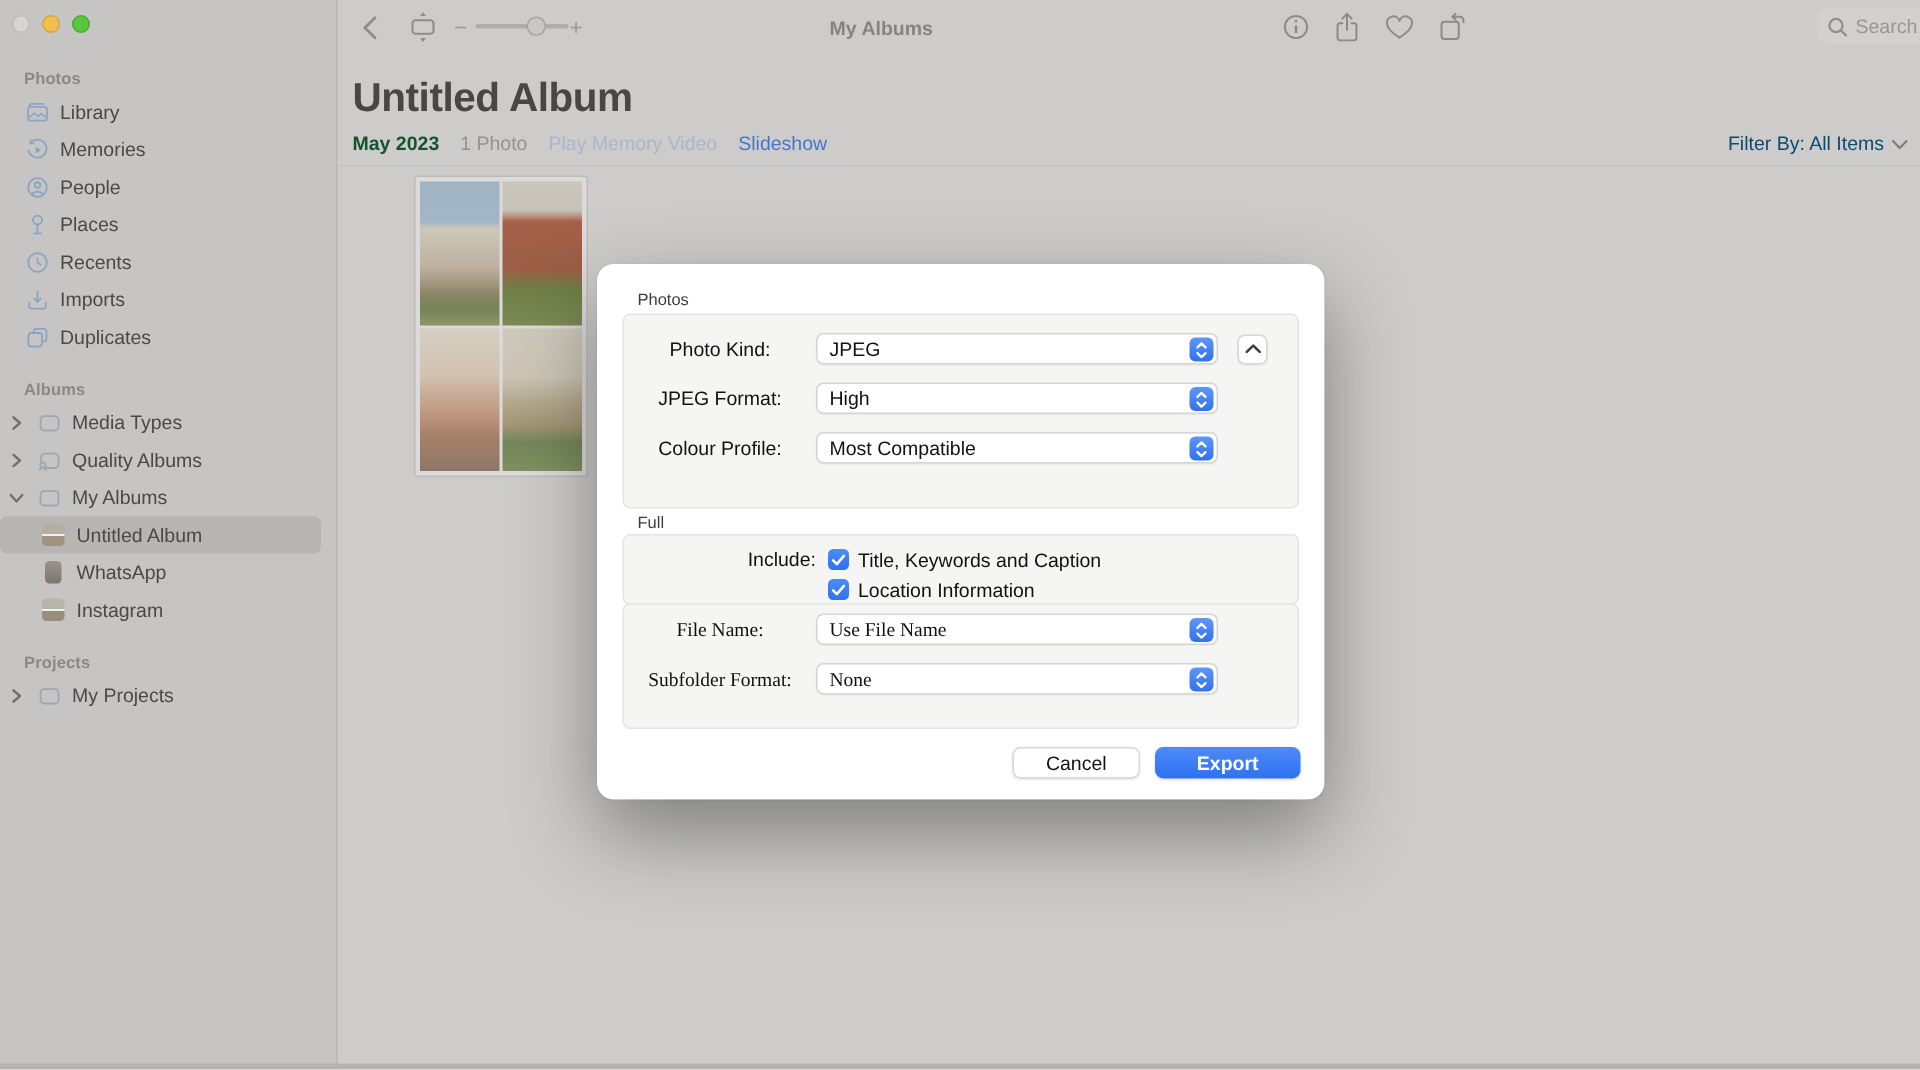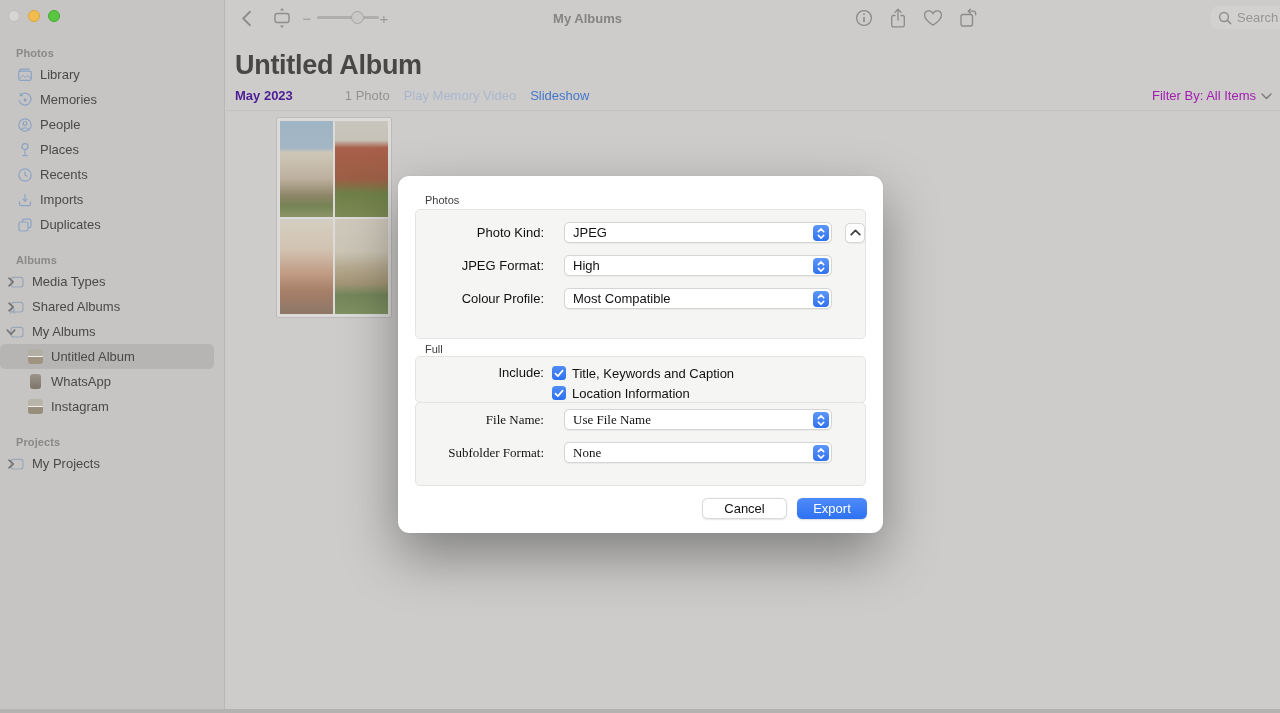--- a/index.html
+++ b/index.html
@@ -18,21 +18,21 @@
 
   .side-scroll { position:absolute; left:0; top:44px; right:0; }
   .side-title { height:18px; line-height:18px; padding-left:16px; font-size:11px; font-weight:700;
                 color:#8a8987; letter-spacing:.1px; }
   .side-gap { height:14px; }
   .side-row { position:relative; height:25px; display:flex; align-items:center; padding-left:16px;
               font-size:13px; color:#4a4948; margin-right:10px; border-radius:5px; }
   .side-row.sel { background:#b7b5b4; }
   .side-row .chev { position:absolute; left:4px; top:0; width:14px; height:25px;
                     display:flex; align-items:center; justify-content:center; }
-  .side-row.has-chev { padding-left:8px; }
+  .side-row.has-chev { padding-left:24px; }
   .side-row .ic { width:17px; height:17px; margin-right:7px; display:flex; align-items:center; justify-content:center; flex:0 0 17px; }
   .side-row.sub { padding-left:27px; }
   .thumb { width:15px; height:15px; border-radius:3px; }
   .thumb.untitled { background:linear-gradient(180deg,#b2afa4 0 48%,#f0efee 48% 55%,#a0937f 55% 100%); }
   .thumb.whatsapp { width:11px; margin:0 2px; background:linear-gradient(180deg,#9b948c,#7e766b); }
   .thumb.instagram{ background:linear-gradient(180deg,#b7b4a9 0 48%,#f0efee 48% 55%,#978f7c 55% 100%); }
 
   
   .toolbar { position:absolute; left:225px; top:0; right:0; height:36px; }
   .tb-abs { position:absolute; display:flex; align-items:center; justify-content:center; }
@@ -44,46 +44,46 @@
   .searchfield { position:absolute; left:986px; top:6px; width:300px; height:23px; background:#d2d1d0;
                  border-radius:7px; display:flex; align-items:center; padding:0 7px; }
   .searchfield input { border:none; outline:none; background:transparent; font-size:13px; color:#6e6d6c;
                        width:200px; font-family:inherit; }
   .searchfield input::placeholder { color:#97969; color:#979695; }
 
   
   .content-head { position:absolute; left:235px; top:50px; right:0; }
   .album-title { font-size:27px; font-weight:700; color:#484746; letter-spacing:-.3px; }
   .meta-row { position:absolute; left:235px; top:88px; display:flex; align-items:center; gap:14px; font-size:13px; }
-  .m-date { color:#4c1d95; font-weight:700; }
-  .m-count { color:#949392;margin-left:38px; }
+  .m-date { color:#14532d; font-weight:700; }
+  .m-count { color:#949392; }
   .m-play { color:#a9b7ce; }
   .m-slideshow { color:#4577c9; font-weight:400; }
   .filter-row { position:absolute; right:8px; top:88px; display:flex; align-items:center; gap:5px;
-                font-size:13px; color:#a21caf; }
+                font-size:13px; color:#0c4a6e; }
   .head-divider { position:absolute; left:226px; right:0; top:110px; border-top:1px solid #c3c2c1; }
 
   .photo-thumb { position:absolute; left:276px; top:117px; width:116px; height:201px;
                  background:#dcdbda; border:1px solid #bcbbba; border-radius:2px; padding:3px;
                  display:grid; grid-template-columns:1fr 1fr; grid-template-rows:1fr 1fr; gap:2px; }
   .q { width:100%; height:100%; }
   .q.tl2 { background:linear-gradient(180deg,#9fb4c4 0%,#a3b6c5 28%,#cec7b8 33%,#bdb09e 60%,#8d8568 78%,#758355 88%,#8b9468 100%); }
   .q.tr2 { background:linear-gradient(180deg,#c9c6bd 0%,#c6c2b8 20%,#a8604a 28%,#9c5e46 60%,#6e8147 76%,#7d8a55 100%); }
   .q.bl2 { background:linear-gradient(180deg,#d4cec2 0%,#d2c3b1 32%,#c09a83 58%,#a67f69 76%,#8d7767 100%); }
   .q.br2 { background:linear-gradient(180deg,#cfc9bd 0%,#ccc5b6 34%,#b4a88e 52%,#a39576 68%,#74875a 80%,#7f9161 100%); }
 
   .bottom-edge { position:absolute; left:0; bottom:0; width:100%; height:4px; background:#b5b3b2; }
 
   
   .dialog { position:absolute; left:398px; top:176px; width:485px; height:357px; background:#ffffff;
             border-radius:11px; box-shadow:0 22px 55px rgba(0,0,0,.38), 0 0 1px rgba(0,0,0,.15); z-index:10; }
   .dlg-label { position:absolute; left:27px; font-size:11px; color:#3d3d3d; }
   .groupbox { position:absolute; left:17px; right:17px; background:#f5f5f4; border:1px solid #e4e4e3; border-radius:5px; }
   .drow { height:33px; display:flex; align-items:center; }
-  .drow-label { flex:0 0 128px; text-align:right; font-size:13px; color:#111; margin-right:20px; }
+  .drow-label { flex:0 0 128px; text-align:center; font-size:13px; color:#111; margin-right:0; }
   .dselect { position:relative; width:268px; height:21px; background:#fff; border:1px solid #d5d5d4;
              border-radius:5px; display:flex; align-items:center; padding:0 22px 0 8px;
              font-size:13px; color:#111; box-shadow:0 .5px 1px rgba(0,0,0,.05); }
   .stepper { position:absolute; right:2px; top:2px; width:16px; height:16px; border-radius:4px;
              background:linear-gradient(180deg,#5d97f8,#3071ee); display:flex; align-items:center; justify-content:center; }
   .expand-btn { width:20px; height:20px; margin-left:13px; background:#fff; border:1px solid #d7d7d6;
                 border-radius:5px; display:flex; align-items:center; justify-content:center;
                 box-shadow:0 .5px 1px rgba(0,0,0,.06); }
   .inc-row { display:flex; padding-top:6px; }
   .inc-label { flex:0 0 128px; text-align:right; font-size:13px; color:#111; margin-right:8px; line-height:20px; }
@@ -91,22 +91,22 @@
   .cb-row { display:flex; align-items:center; height:20px; gap:6px; }
   .checkbox { width:14px; height:14px; border-radius:3.5px;
               background:linear-gradient(180deg,#4f8cf7,#2e70ef);
               display:flex; align-items:center; justify-content:center; }
   .cb-label { font-size:13px; color:#111; }
   .dlg-buttons { position:absolute; right:16px; top:322px; display:flex; gap:10px; }
   .btn { height:21px; border-radius:5.5px; font-size:13px; display:flex; align-items:center;
          justify-content:center; font-family:inherit; }
   .btn.cancel { width:85px; background:#fff; border:1px solid #d9d9d8; color:#111;
                 box-shadow:0 .5px 1.5px rgba(0,0,0,.1); }
-  .btn.export { width:70px; background:linear-gradient(180deg,#4e8af8,#2e72f2); border:none; color:#fff;
-                font-weight:400; box-shadow:0 .5px 1.5px rgba(0,0,0,.15); }
+  .btn.export { width:97px; background:linear-gradient(180deg,#4e8af8,#2e72f2); border:none; color:#fff;
+                font-weight:700; box-shadow:0 .5px 1.5px rgba(0,0,0,.15); }
 
   svg { display:block; }
 </style>
 </head>
 <body>
 
 <div class="window">
 
   <div class="sidebar">
     <div class="traffic">
@@ -216,21 +216,21 @@
               <path d="M2 1.2 L6.3 5 L2 8.8"></path>
             </svg>
         </span>
         <span class="ic">
           <svg width="16" height="16" viewBox="0 0 16 16" fill="none" stroke="#9aa7b6" stroke-width="1.2">
             <rect x="2.5" y="3.4" width="11.5" height="9.6" rx="2.4"></rect>
             <circle cx="3.6" cy="11" r="1.7" fill="#c7c5c4"></circle>
             <path d="M1.3 14.6 a2.4 2.4 0 0 1 4.6 0" fill="#c7c5c4"></path>
           </svg>
         </span>
-        <span>Shared Albums</span>
+        <span>Quality Albums</span>
       </div>
 
       <div class="side-row has-chev">
         <span class="chev">
           <svg width="10" height="8" viewBox="0 0 10 8" fill="none" stroke="#71706f" stroke-width="1.6" stroke-linecap="round" stroke-linejoin="round">
               <path d="M1.2 2 L5 6.3 L8.8 2"></path>
             </svg>
         </span>
         <span class="ic">
           <svg width="16" height="16" viewBox="0 0 16 16" fill="none" stroke="#9aa7b6" stroke-width="1.2">

